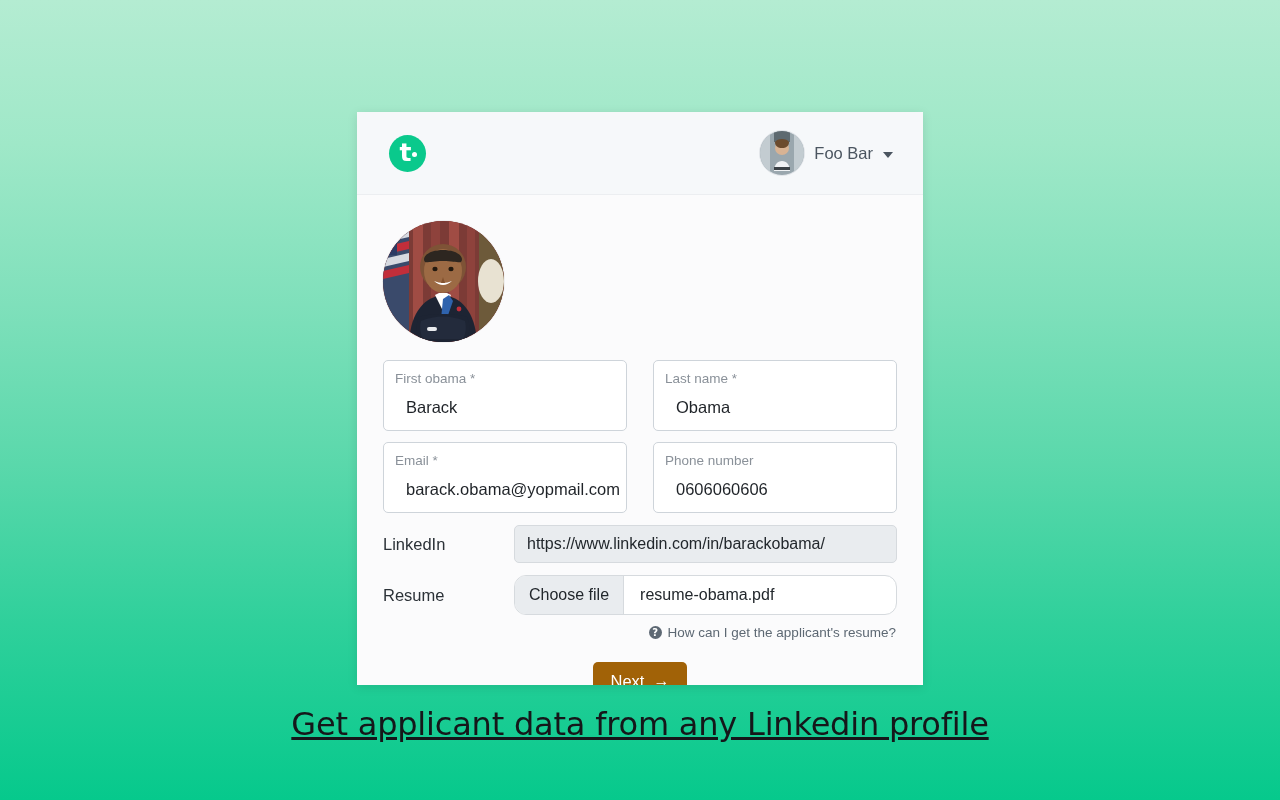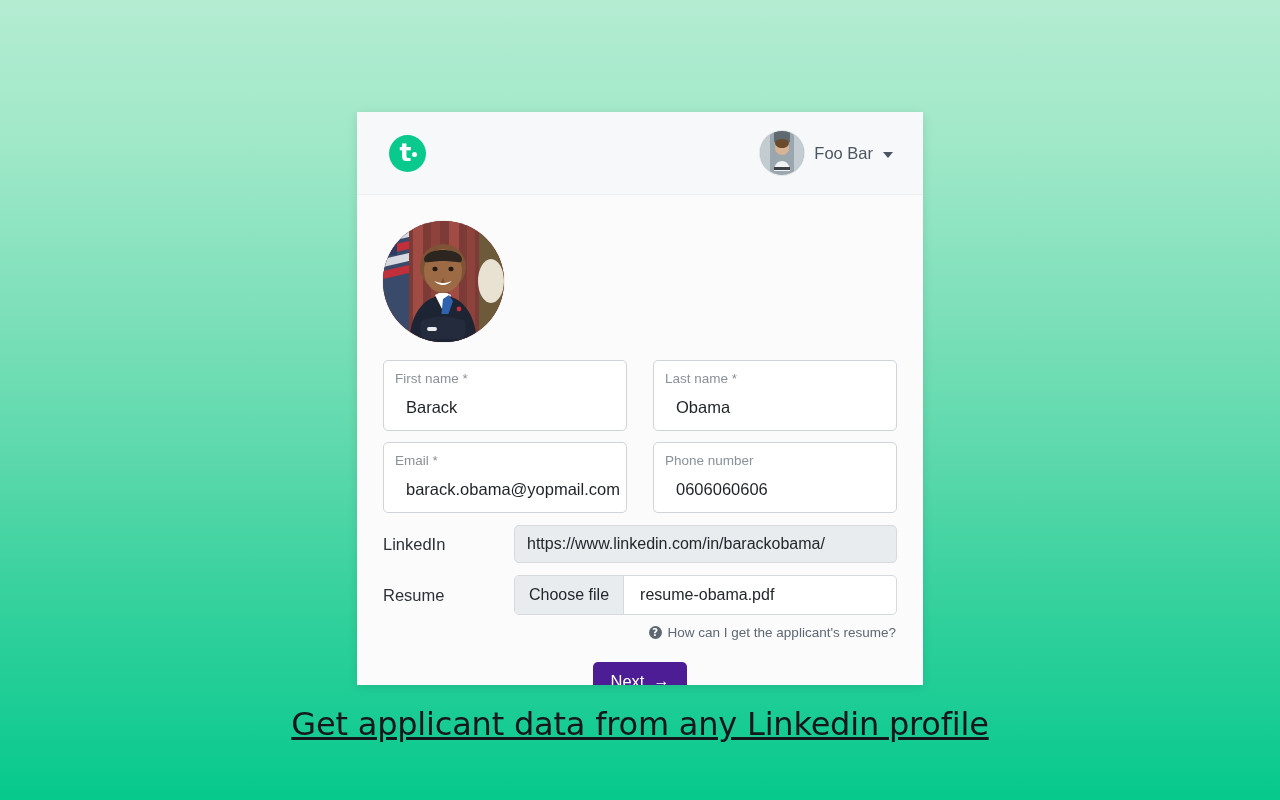--- a/index.html
+++ b/index.html
@@ -178,21 +178,21 @@
     white-space: nowrap;
     overflow: hidden;
     cursor: text;
   }
 
   .file-control {
     flex: 1;
     height: 40px;
     display: flex;
     border: 1px solid #d6dade;
-    border-radius: 5px;
+    border-radius: 12px;
     overflow: hidden;
     box-sizing: border-box;
     background: #ffffff;
   }
   .choose-file-btn {
     background: #e9ecef;
     border-right: 1px solid #d6dade;
     display: flex;
     align-items: center;
     padding: 0 14px;
@@ -237,21 +237,21 @@
     color: #5d6873;
     cursor: pointer;
   }
 
   .next-row {
     display: flex;
     justify-content: center;
     margin-top: 22px;
   }
   .next-btn {
-    background: #4c1d95;
+    background: #a16207;
     color: #ffffff;
     border: none;
     border-radius: 5px;
     height: 38px;
     padding: 0 18px;
     font-size: 16.5px;
     font-family: "Liberation Sans", sans-serif;
     display: flex;
     align-items: center;
     gap: 9px;
@@ -332,21 +332,21 @@
         <path d="M36 96 C46 92 74 92 84 96 C88 104 86 112 84 121 L36 121 C34 112 32 104 36 96z" fill="#1d2433"></path>
         <path d="M38 100 C52 94 68 94 82 100 C84 108 82 114 80 118 L40 118 C38 114 36 108 38 100z" fill="#232b3c"></path>
         <rect x="44" y="106" width="10" height="4" rx="2" fill="#e9ebee"></rect>
         <circle cx="76" cy="88" r="2.4" fill="#c22e3a"></circle>
       </svg>
     </div>
 
     <div class="field-grid">
 
       <div class="float-field">
-        <span class="float-label">First name *</span>
+        <span class="float-label">First obama *</span>
         <span class="float-value">Barack</span>
       </div>
 
       <div class="float-field">
         <span class="float-label">Last name *</span>
         <span class="float-value">Obama</span>
       </div>
 
       <div class="float-field">
         <span class="float-label">Email *</span>

